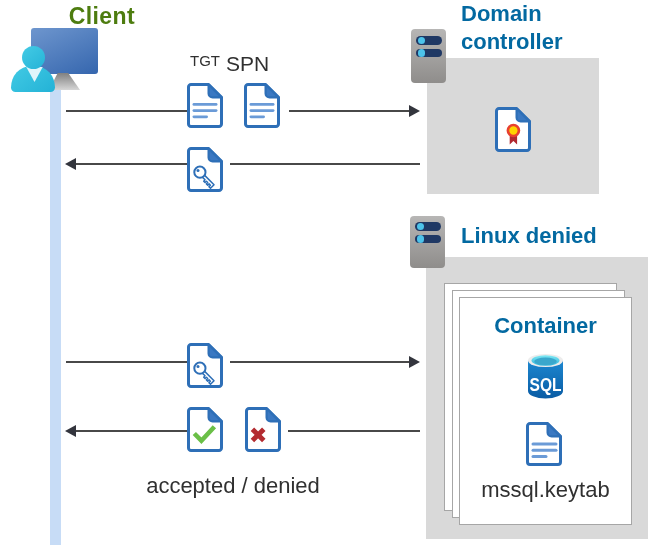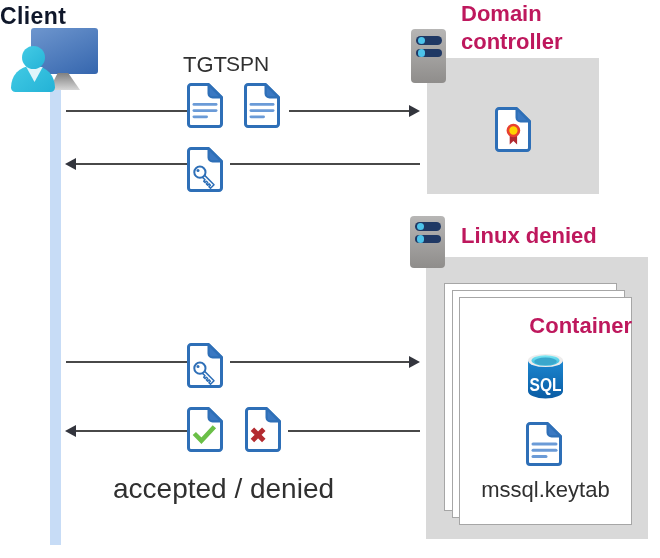--- a/index.html
+++ b/index.html
@@ -1,20 +1,20 @@
 <!DOCTYPE html>
 <html><head>
 <meta charset="utf-8">
 <style>
 html,body{margin:0;padding:0}
 body{width:660px;height:558px;position:relative;background:#fff;
      font-family:"Liberation Sans",sans-serif;overflow:hidden}
 .abs{position:absolute}
 .line{position:absolute;height:2px;background:#484848}
-.lbl{position:absolute;white-space:nowrap;color:#be185d}
+.lbl{position:absolute;white-space:nowrap;color:#0369a1}
 .bold{font-weight:bold}
 svg.icon{position:absolute;overflow:visible}
 </style>
 </head>
 <body>
 
 <svg width="0" height="0" style="position:absolute">
   <defs>
     <g id="docpage">
       <path d="M5 2.5 H22.6 L35.5 15.4 V42 A2.5 2.5 0 0 1 33 44.5 H5 A2.5 2.5 0 0 1 2.5 42 V5 A2.5 2.5 0 0 1 5 2.5 Z" fill="#fff" stroke="#2e6fb7" stroke-width="3" stroke-linejoin="round"></path>
@@ -59,27 +59,27 @@
 <svg class="abs" style="left:409px;top:356px" width="11" height="12">
     <polygon points="0,0 11,6 0,12" fill="#33353d"></polygon>
   </svg>
 
 <div class="line" style="left:75px;top:430px;width:113px"></div>
 <div class="line" style="left:288px;top:430px;width:132px"></div>
 <svg class="abs" style="left:65px;top:425px" width="11" height="12">
     <polygon points="11,0 0,6 11,12" fill="#33353d"></polygon>
   </svg>
 
-<div class="lbl bold" style="left:0px;top:3px;width:135px;text-align:left;font-size:23px;letter-spacing:0.4px;color:#0f172a">Client</div>
+<div class="lbl bold" style="left:0px;top:3px;width:135px;text-align:right;font-size:23px;letter-spacing:0.4px;color:#4d7c0f">Client</div>
 <div class="lbl bold" style="left:461px;top:0px;font-size:22px;line-height:28px">Domain<br>controller</div>
 <div class="lbl bold" style="left:461px;top:223px;font-size:22px">Linux denied</div>
-<div class="lbl bold" style="left:459px;top:313px;width:173px;text-align:right;font-size:22px">Container</div>
-<div class="lbl" style="left:170px;top:52px;width:70px;text-align:center;font-size:22px;color:#303030">TGT</div>
+<div class="lbl bold" style="left:459px;top:313px;width:173px;text-align:center;font-size:22px">Container</div>
+<div class="lbl" style="left:170px;top:52px;width:70px;text-align:center;font-size:15px;color:#303030">TGT</div>
 <div class="lbl" style="left:226px;top:52px;width:70px;font-size:21px;color:#303030">SPN</div>
-<div class="lbl" style="left:113px;top:473px;width:240px;text-align:left;font-size:28px;color:#303030">accepted / denied</div>
+<div class="lbl" style="left:113px;top:473px;width:240px;text-align:center;font-size:22px;color:#303030">accepted / denied</div>
 <div class="lbl" style="left:459px;top:477px;width:173px;text-align:center;font-size:22px;color:#303030">mssql.keytab</div>
 
 <div class="abs" style="left:31px;top:28px;width:67px;height:46px;border-radius:3px;background:linear-gradient(155deg,#6e96ce,#3566ae)"></div>
 <div class="abs" style="left:49px;top:73px;width:31px;height:17px;background:linear-gradient(#808080,#d6d6d6);clip-path:polygon(28% 0,62% 0,100% 100%,0 100%)"></div>
 <div class="abs" style="left:11px;top:66px;width:44px;height:26px;border-radius:22px 22px 5px 5px / 24px 24px 5px 5px;background:linear-gradient(140deg,#42cae4,#23b2d6)"></div>
 <div class="abs" style="left:26px;top:66.5px;width:17px;height:15.5px;background:#dff5fb;clip-path:polygon(0 0,100% 0,50% 100%)"></div>
 <div class="abs" style="left:21.5px;top:45.5px;width:23px;height:23px;border-radius:50%;background:linear-gradient(140deg,#44cbe5,#25b3d7)"></div>
 
 <div class="abs" style="left:411px;top:29px;width:35px;height:54px;border-radius:4px;background:linear-gradient(#b7b6b5,#8f8d8b)"></div>
 <div class="abs" style="left:416px;top:36px;width:26px;height:8.5px;border-radius:4.5px;background:#1f3864"></div>

